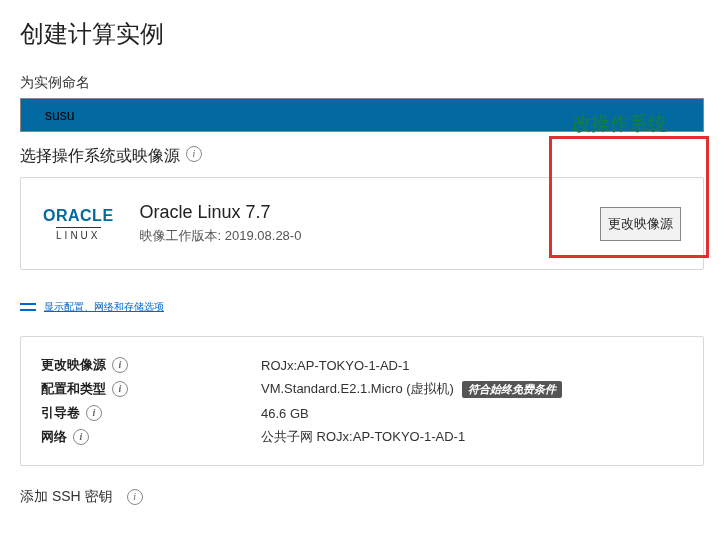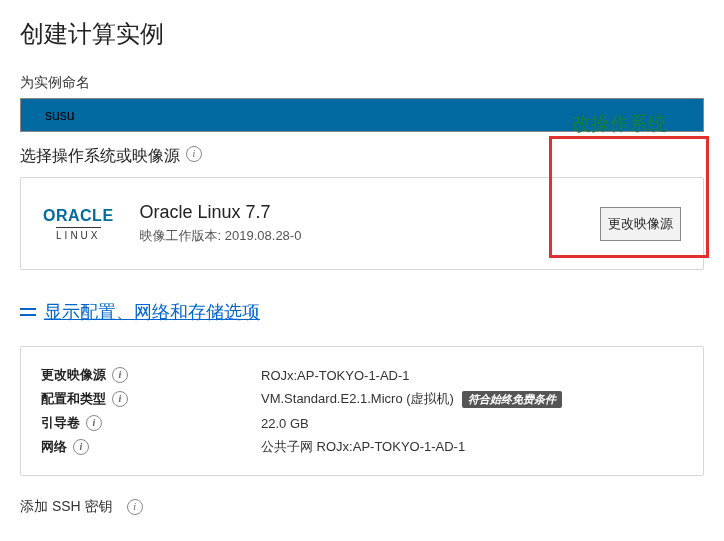--- a/index.html
+++ b/index.html
@@ -116,21 +116,21 @@
     color: #15803d;
     font-size: 19px;
     font-family: "KaiTi", "STKaiti", serif;
     white-space: nowrap;
   }
   .options-link {
     display: flex;
     align-items: center;
     gap: 8px;
     color: #0066cc;
-    font-size: 18px;
+    font-size: 10px;
     text-decoration: underline;
     margin-bottom: 22px;
     cursor: pointer;
   }
   .slider-icon {
     display: inline-block;
     width: 16px;
     height: 12px;
     position: relative;
   }
@@ -238,21 +238,21 @@
       <div class="config-val">
         <span>VM.Standard.E2.1.Micro (虚拟机)</span>
         <span class="free-badge">符合始终免费条件</span>
       </div>
     </div>
     <div class="config-row">
       <div class="config-key">
         <span>引导卷</span>
         <span class="info-icon">i</span>
       </div>
-      <div class="config-val">22.0 GB</div>
+      <div class="config-val">46.6 GB</div>
     </div>
     <div class="config-row">
       <div class="config-key">
         <span>网络</span>
         <span class="info-icon">i</span>
       </div>
       <div class="config-val">公共子网 ROJx:AP-TOKYO-1-AD-1</div>
     </div>
   </div>
 

